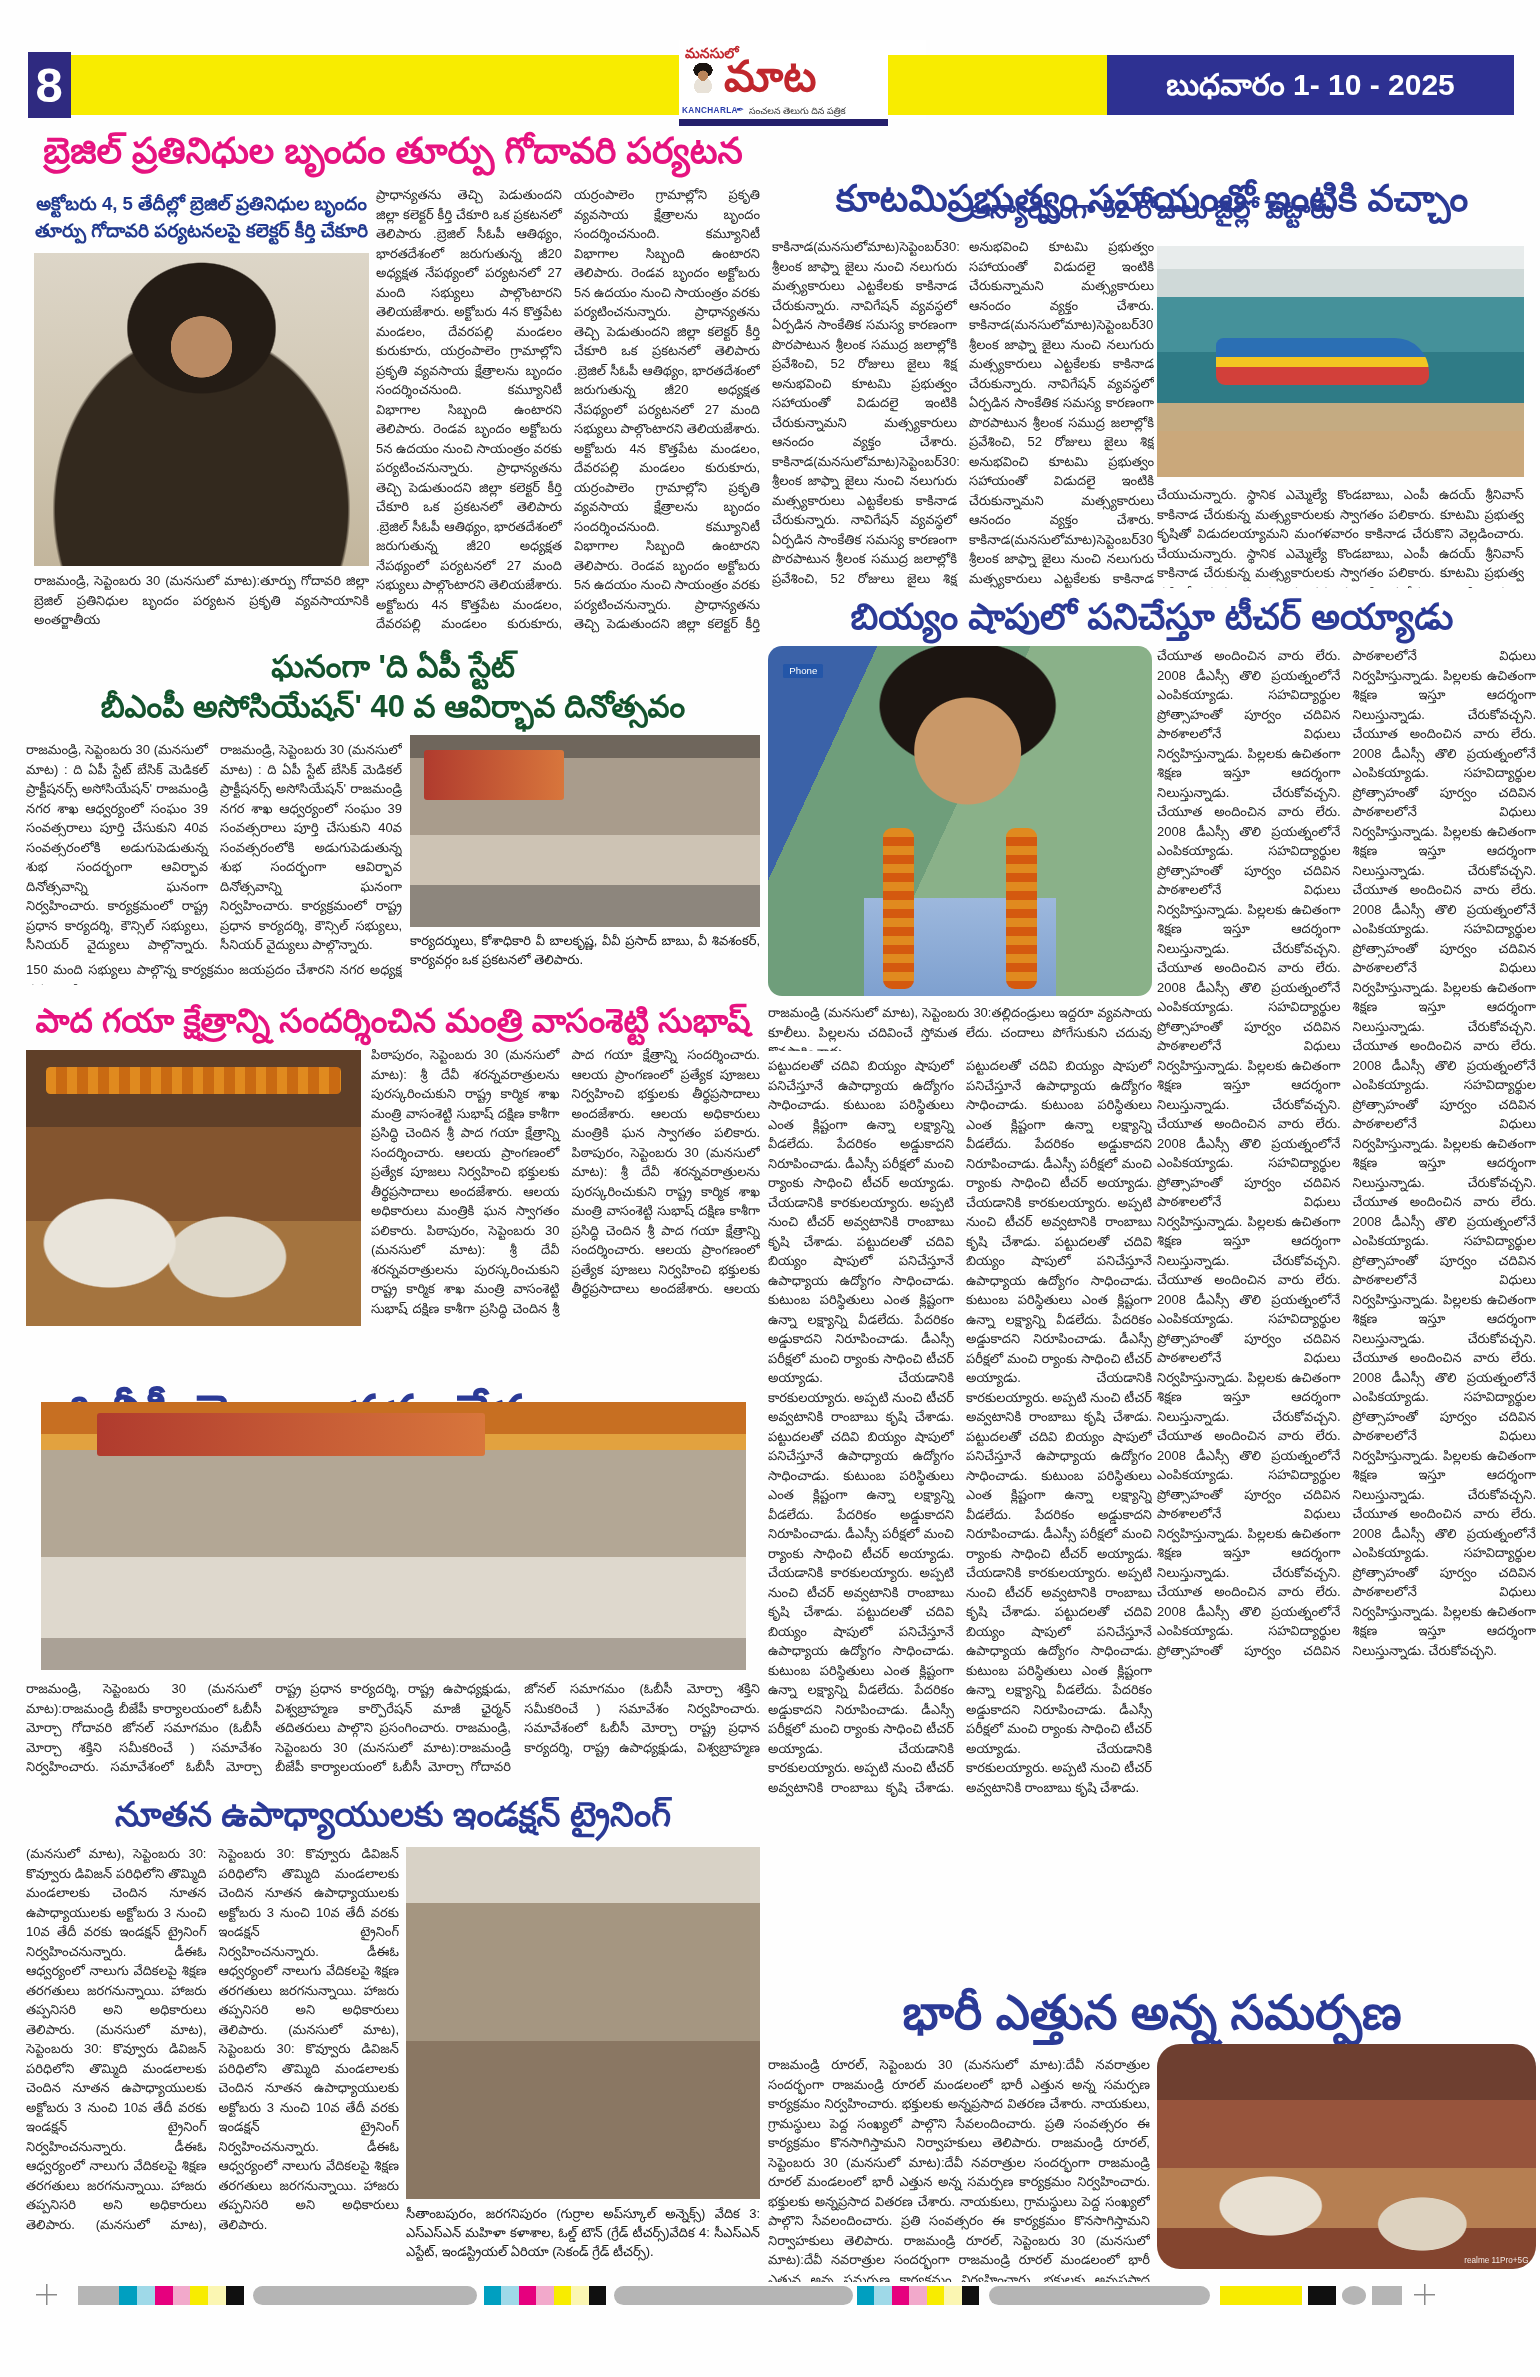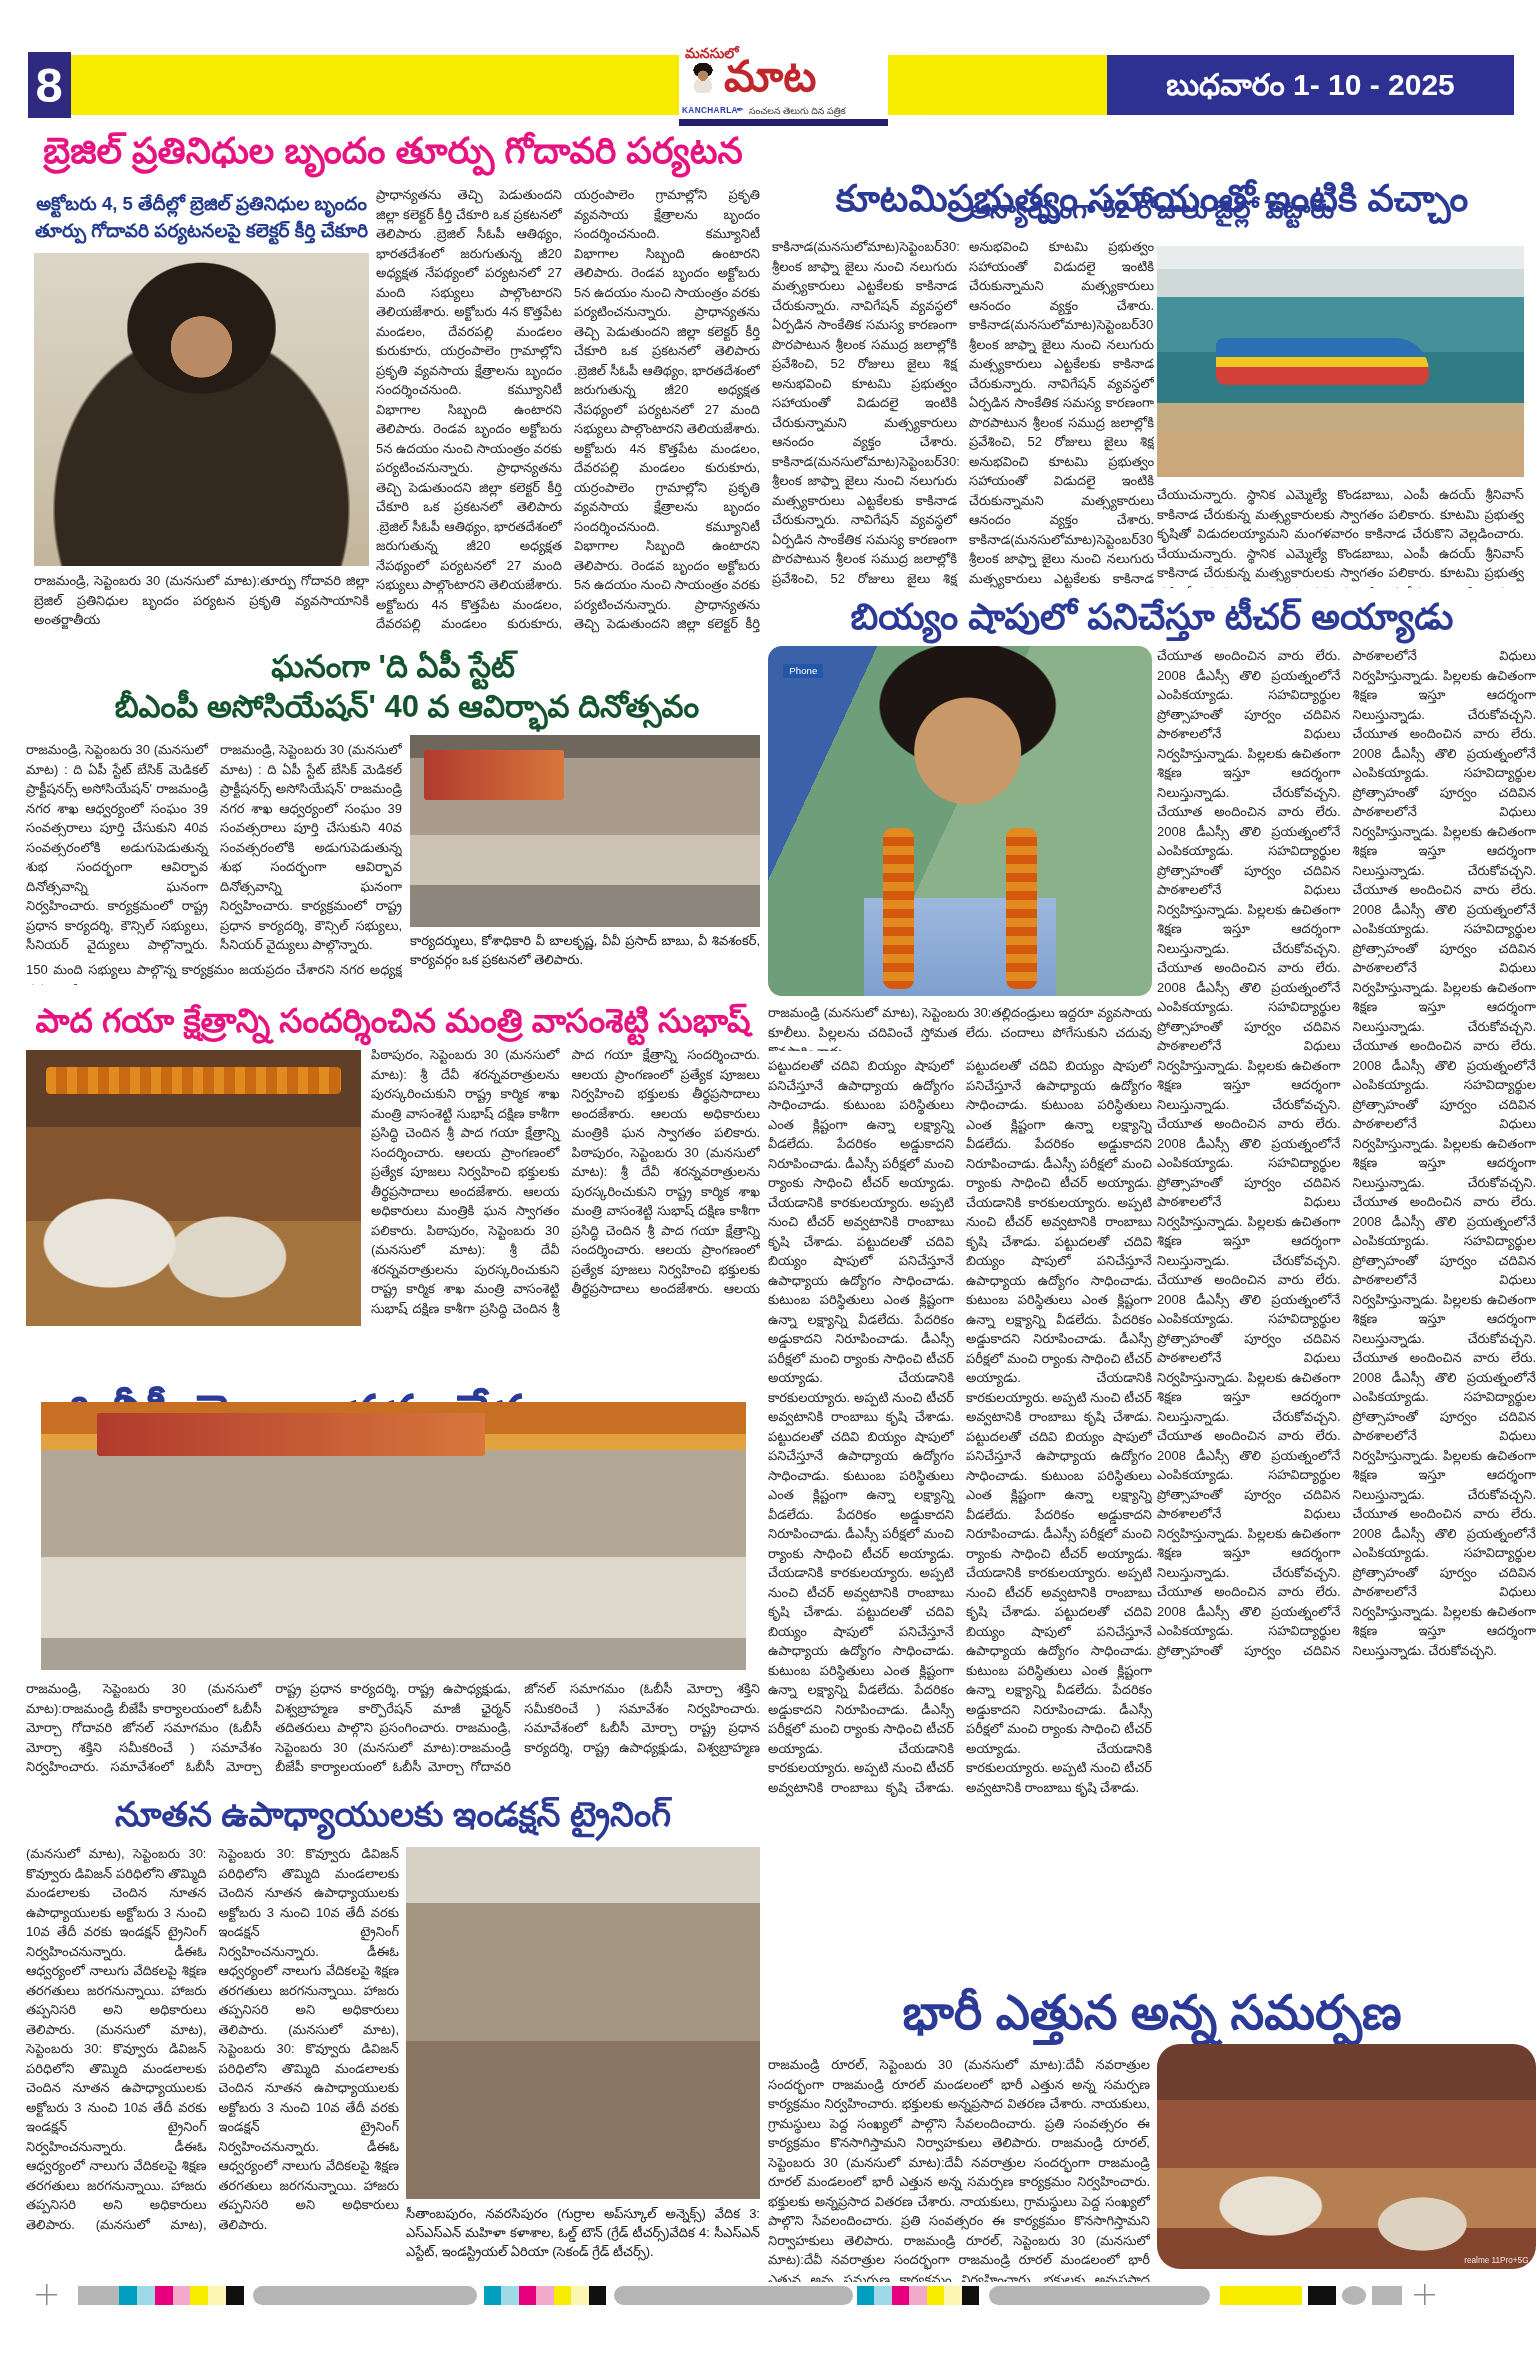--- a/index.html
+++ b/index.html
@@ -111,21 +111,21 @@
 
   <div class="abs hl hl-blue" style="left:768px;top:142px;width:768px;font-size:37px;margin-top:36px;">కూటమిప్రభుత్వం సహాయంతో ఇంటికి వచ్చాం</div>
   <div class="abs hl hl-blue" style="left:768px;top:195px;width:768px;font-size:25px;">అన్యాయంగా 52 రోజులు జైల్లో పెట్టారు</div>
   <div class="abs body-col two-col" style="left:772px;top:237px;width:382px;height:352px;">కాకినాడ(మనసులోమాట)సెప్టెంబర్30: శ్రీలంక జాఫ్నా జైలు నుంచి నలుగురు మత్స్యకారులు ఎట్టకేలకు కాకినాడ చేరుకున్నారు. నావిగేషన్ వ్యవస్థలో ఏర్పడిన సాంకేతిక సమస్య కారణంగా పొరపాటున శ్రీలంక సముద్ర జలాల్లోకి ప్రవేశించి, 52 రోజులు జైలు శిక్ష అనుభవించి కూటమి ప్రభుత్వం సహాయంతో విడుదలై ఇంటికి చేరుకున్నామని మత్స్యకారులు ఆనందం వ్యక్తం చేశారు. కాకినాడ(మనసులోమాట)సెప్టెంబర్30: శ్రీలంక జాఫ్నా జైలు నుంచి నలుగురు మత్స్యకారులు ఎట్టకేలకు కాకినాడ చేరుకున్నారు. నావిగేషన్ వ్యవస్థలో ఏర్పడిన సాంకేతిక సమస్య కారణంగా పొరపాటున శ్రీలంక సముద్ర జలాల్లోకి ప్రవేశించి, 52 రోజులు జైలు శిక్ష అనుభవించి కూటమి ప్రభుత్వం సహాయంతో విడుదలై ఇంటికి చేరుకున్నామని మత్స్యకారులు ఆనందం వ్యక్తం చేశారు. కాకినాడ(మనసులోమాట)సెప్టెంబర్30: శ్రీలంక జాఫ్నా జైలు నుంచి నలుగురు మత్స్యకారులు ఎట్టకేలకు కాకినాడ చేరుకున్నారు. నావిగేషన్ వ్యవస్థలో ఏర్పడిన సాంకేతిక సమస్య కారణంగా పొరపాటున శ్రీలంక సముద్ర జలాల్లోకి ప్రవేశించి, 52 రోజులు జైలు శిక్ష అనుభవించి కూటమి ప్రభుత్వం సహాయంతో విడుదలై ఇంటికి చేరుకున్నామని మత్స్యకారులు ఆనందం వ్యక్తం చేశారు. కాకినాడ(మనసులోమాట)సెప్టెంబర్30: శ్రీలంక జాఫ్నా జైలు నుంచి నలుగురు మత్స్యకారులు ఎట్టకేలకు కాకినాడ చేరుకున్నారు. నావిగేషన్ వ్యవస్థలో ఏర్పడిన సాంకేతిక సమస్య కారణంగా పొరపాటున శ్రీలంక సముద్ర జలాల్లోకి ప్రవేశించి, 52 రోజులు జైలు శిక్ష అనుభవించి కూటమి ప్రభుత్వం సహాయంతో విడుదలై ఇంటికి చేరుకున్నామని మత్స్యకారులు ఆనందం వ్యక్తం చేశారు.</div>
   <div class="abs photo photo-boats" style="left:1157px;top:246px;width:367px;height:231px;">
     <div class="abs boat" style="left:16%;top:40%;width:58%;height:20%;"></div>
   </div>
   <div class="abs body-col" style="left:1157px;top:485px;width:367px;height:103px;">చేయుచున్నారు. స్థానిక ఎమ్మెల్యే కొండబాబు, ఎంపీ ఉదయ్ శ్రీనివాస్ కాకినాడ చేరుకున్న మత్స్యకారులకు స్వాగతం పలికారు. కూటమి ప్రభుత్వ కృషితో విడుదలయ్యామని మంగళవారం కాకినాడ చేరుకొని వెల్లడించారు. చేయుచున్నారు. స్థానిక ఎమ్మెల్యే కొండబాబు, ఎంపీ ఉదయ్ శ్రీనివాస్ కాకినాడ చేరుకున్న మత్స్యకారులకు స్వాగతం పలికారు. కూటమి ప్రభుత్వ కృషితో విడుదలయ్యామని మంగళవారం కాకినాడ చేరుకొని వెల్లడించారు.</div>
 
   <div class="abs hl hl-black" style="left:26px;top:649px;width:734px;font-size:31px;">ఘనంగా 'ది ఏపీ స్టేట్</div>
-  <div class="abs hl hl-black" style="left:40px;top:689px;width:734px;font-size:31px;">బీఎంపీ అసోసియేషన్' 40 వ ఆవిర్భావ దినోత్సవం</div>
+  <div class="abs hl hl-black" style="left:26px;top:689px;width:734px;font-size:31px;">బీఎంపీ అసోసియేషన్' 40 వ ఆవిర్భావ దినోత్సవం</div>
   <div class="abs body-col two-col" style="left:26px;top:740px;width:376px;height:215px;">రాజమండ్రి, సెప్టెంబరు 30 (మనసులో మాట) : ది ఏపీ స్టేట్ బేసిక్ మెడికల్ ప్రాక్టీషనర్స్ అసోసియేషన్' రాజమండ్రి నగర శాఖ ఆధ్వర్యంలో సంఘం 39 సంవత్సరాలు పూర్తి చేసుకుని 40వ సంవత్సరంలోకి అడుగుపెడుతున్న శుభ సందర్భంగా ఆవిర్భావ దినోత్సవాన్ని ఘనంగా నిర్వహించారు. కార్యక్రమంలో రాష్ట్ర ప్రధాన కార్యదర్శి, కౌన్సిల్ సభ్యులు, సీనియర్ వైద్యులు పాల్గొన్నారు. రాజమండ్రి, సెప్టెంబరు 30 (మనసులో మాట) : ది ఏపీ స్టేట్ బేసిక్ మెడికల్ ప్రాక్టీషనర్స్ అసోసియేషన్' రాజమండ్రి నగర శాఖ ఆధ్వర్యంలో సంఘం 39 సంవత్సరాలు పూర్తి చేసుకుని 40వ సంవత్సరంలోకి అడుగుపెడుతున్న శుభ సందర్భంగా ఆవిర్భావ దినోత్సవాన్ని ఘనంగా నిర్వహించారు. కార్యక్రమంలో రాష్ట్ర ప్రధాన కార్యదర్శి, కౌన్సిల్ సభ్యులు, సీనియర్ వైద్యులు పాల్గొన్నారు.</div>
   <div class="abs body-col" style="left:26px;top:960px;width:376px;height:25px;">150 మంది సభ్యులు పాల్గొన్న కార్యక్రమం జయప్రదం చేశారని నగర అధ్యక్ష వర్గం తెలిపింది.</div>
   <div class="abs photo photo-group" style="left:410px;top:735px;width:350px;height:192px;">
     <div class="abs banner-red" style="left:4%;top:8%;width:40%;height:26%;"></div>
   </div>
   <div class="abs hl hl-magenta" style="left:26px;top:1002px;width:734px;font-size:33px;">పాద గయా క్షేత్రాన్ని సందర్శించిన మంత్రి వాసంశెట్టి సుభాష్</div>
 
   <div class="abs caption" style="left:410px;top:932px;width:350px;height:42px;">కార్యదర్శులు, కోశాధికారి వీ బాలకృష్ణ, వీవీ ప్రసాద్ బాబు, వీ శివశంకర్, కార్యవర్గం ఒక ప్రకటనలో తెలిపారు.</div>
   <div class="abs photo photo-temple" style="left:26px;top:1050px;width:335px;height:276px;">
     <div class="abs marigold" style="left:6%;top:6%;width:88%;height:10%;"></div>
@@ -134,21 +134,21 @@
 
   <div class="abs hl hl-blue" style="left:30px;top:1337px;width:552px;font-size:51px;margin-top:47px;">ఓబీసీ మోర్చా సమావేశం</div>
   <div class="abs photo photo-obc" style="left:41px;top:1402px;width:705px;height:268px;">
     <div class="abs banner-red" style="left:8%;top:4%;width:55%;height:16%;"></div>
   </div>
   <div class="abs body-col three-col" style="left:26px;top:1679px;width:734px;height:109px;">రాజమండ్రి, సెప్టెంబరు 30 (మనసులో మాట):రాజమండ్రి బీజేపీ కార్యాలయంలో ఓబీసీ మోర్చా గోదావరి జోనల్ సమాగమం (ఓబీసీ మోర్చా శక్తిని సమీకరించే ) సమావేశం నిర్వహించారు. సమావేశంలో ఓబీసీ మోర్చా రాష్ట్ర ప్రధాన కార్యదర్శి, రాష్ట్ర ఉపాధ్యక్షుడు, విశ్వబ్రాహ్మణ కార్పొరేషన్ మాజీ ఛైర్మన్ తదితరులు పాల్గొని ప్రసంగించారు. రాజమండ్రి, సెప్టెంబరు 30 (మనసులో మాట):రాజమండ్రి బీజేపీ కార్యాలయంలో ఓబీసీ మోర్చా గోదావరి జోనల్ సమాగమం (ఓబీసీ మోర్చా శక్తిని సమీకరించే ) సమావేశం నిర్వహించారు. సమావేశంలో ఓబీసీ మోర్చా రాష్ట్ర ప్రధాన కార్యదర్శి, రాష్ట్ర ఉపాధ్యక్షుడు, విశ్వబ్రాహ్మణ కార్పొరేషన్ మాజీ ఛైర్మన్ తదితరులు పాల్గొని ప్రసంగించారు.</div>
 
   <div class="abs hl hl-blue" style="left:26px;top:1795px;width:734px;font-size:34px;">నూతన ఉపాధ్యాయులకు ఇండక్షన్ ట్రైనింగ్</div>
   <div class="abs body-col two-col" style="left:26px;top:1844px;width:373px;height:438px;">(మనసులో మాట), సెప్టెంబరు 30: కొవ్వూరు డివిజన్ పరిధిలోని తొమ్మిది మండలాలకు చెందిన నూతన ఉపాధ్యాయులకు అక్టోబరు 3 నుంచి 10వ తేదీ వరకు ఇండక్షన్ ట్రైనింగ్ నిర్వహించనున్నారు. డీఈఓ ఆధ్వర్యంలో నాలుగు వేదికలపై శిక్షణ తరగతులు జరగనున్నాయి. హాజరు తప్పనిసరి అని అధికారులు తెలిపారు. (మనసులో మాట), సెప్టెంబరు 30: కొవ్వూరు డివిజన్ పరిధిలోని తొమ్మిది మండలాలకు చెందిన నూతన ఉపాధ్యాయులకు అక్టోబరు 3 నుంచి 10వ తేదీ వరకు ఇండక్షన్ ట్రైనింగ్ నిర్వహించనున్నారు. డీఈఓ ఆధ్వర్యంలో నాలుగు వేదికలపై శిక్షణ తరగతులు జరగనున్నాయి. హాజరు తప్పనిసరి అని అధికారులు తెలిపారు. (మనసులో మాట), సెప్టెంబరు 30: కొవ్వూరు డివిజన్ పరిధిలోని తొమ్మిది మండలాలకు చెందిన నూతన ఉపాధ్యాయులకు అక్టోబరు 3 నుంచి 10వ తేదీ వరకు ఇండక్షన్ ట్రైనింగ్ నిర్వహించనున్నారు. డీఈఓ ఆధ్వర్యంలో నాలుగు వేదికలపై శిక్షణ తరగతులు జరగనున్నాయి. హాజరు తప్పనిసరి అని అధికారులు తెలిపారు. (మనసులో మాట), సెప్టెంబరు 30: కొవ్వూరు డివిజన్ పరిధిలోని తొమ్మిది మండలాలకు చెందిన నూతన ఉపాధ్యాయులకు అక్టోబరు 3 నుంచి 10వ తేదీ వరకు ఇండక్షన్ ట్రైనింగ్ నిర్వహించనున్నారు. డీఈఓ ఆధ్వర్యంలో నాలుగు వేదికలపై శిక్షణ తరగతులు జరగనున్నాయి. హాజరు తప్పనిసరి అని అధికారులు తెలిపారు.</div>
   <div class="abs photo photo-classroom" style="left:406px;top:1847px;width:354px;height:352px;"></div>
-  <div class="abs caption" style="left:406px;top:2205px;width:354px;height:75px;">సీతాంబపురం, నవరసిపురం (గుర్రాల అప్‌స్కూల్ అన్నెక్స్) వేదిక 3: ఎస్ఎస్ఎన్ మహిళా కళాశాల, ఓల్డ్ టౌన్ (గ్రేడ్ టీచర్స్)వేదిక 4: సీఎస్ఎన్ ఎస్టేట్, ఇండస్ట్రియల్ ఏరియా (సెకండ్ గ్రేడ్ టీచర్స్).</div>
+  <div class="abs caption" style="left:406px;top:2205px;width:354px;height:75px;">సీతాంబపురం, జరగనిపురం (గుర్రాల అప్‌స్కూల్ అన్నెక్స్) వేదిక 3: ఎస్ఎస్ఎన్ మహిళా కళాశాల, ఓల్డ్ టౌన్ (గ్రేడ్ టీచర్స్)వేదిక 4: సీఎస్ఎన్ ఎస్టేట్, ఇండస్ట్రియల్ ఏరియా (సెకండ్ గ్రేడ్ టీచర్స్).</div>
 
   <div class="abs hl hl-blue" style="left:768px;top:596px;width:768px;font-size:36px;">బియ్యం షాపులో పనిచేస్తూ టీచర్ అయ్యాడు</div>
   <div class="abs photo photo-teacher" style="left:768px;top:646px;width:384px;height:350px;border-radius:14px;">
     <span class="abs photo-sign" style="left:4%;top:5%;">Phone</span>
     <div class="abs shirt" style="left:25%;top:72%;width:50%;height:28%;"></div>
     <div class="abs garland" style="left:30%;top:52%;width:8%;height:46%;"></div>
     <div class="abs garland" style="left:62%;top:52%;width:8%;height:46%;"></div>
   </div>
   <div class="abs body-col" style="left:768px;top:1003px;width:384px;height:48px;">రాజమండ్రి (మనసులో మాట), సెప్టెంబరు 30:తల్లిదండ్రులు ఇద్దరూ వ్యవసాయ కూలీలు. పిల్లలను చదివించే స్తోమత లేదు. చందాలు పోగేసుకుని చదువు కొనసాగించాడు.</div>
   <div class="abs body-col two-col" style="left:768px;top:1056px;width:384px;height:916px;">పట్టుదలతో చదివి బియ్యం షాపులో పనిచేస్తూనే ఉపాధ్యాయ ఉద్యోగం సాధించాడు. కుటుంబ పరిస్థితులు ఎంత క్లిష్టంగా ఉన్నా లక్ష్యాన్ని వీడలేదు. పేదరికం అడ్డుకాదని నిరూపించాడు. డీఎస్సీ పరీక్షలో మంచి ర్యాంకు సాధించి టీచర్ అయ్యాడు. చేయడానికి కారకులయ్యారు. అప్పటి నుంచి టీచర్ అవ్వటానికి రాంబాబు కృషి చేశాడు. పట్టుదలతో చదివి బియ్యం షాపులో పనిచేస్తూనే ఉపాధ్యాయ ఉద్యోగం సాధించాడు. కుటుంబ పరిస్థితులు ఎంత క్లిష్టంగా ఉన్నా లక్ష్యాన్ని వీడలేదు. పేదరికం అడ్డుకాదని నిరూపించాడు. డీఎస్సీ పరీక్షలో మంచి ర్యాంకు సాధించి టీచర్ అయ్యాడు. చేయడానికి కారకులయ్యారు. అప్పటి నుంచి టీచర్ అవ్వటానికి రాంబాబు కృషి చేశాడు. పట్టుదలతో చదివి బియ్యం షాపులో పనిచేస్తూనే ఉపాధ్యాయ ఉద్యోగం సాధించాడు. కుటుంబ పరిస్థితులు ఎంత క్లిష్టంగా ఉన్నా లక్ష్యాన్ని వీడలేదు. పేదరికం అడ్డుకాదని నిరూపించాడు. డీఎస్సీ పరీక్షలో మంచి ర్యాంకు సాధించి టీచర్ అయ్యాడు. చేయడానికి కారకులయ్యారు. అప్పటి నుంచి టీచర్ అవ్వటానికి రాంబాబు కృషి చేశాడు. పట్టుదలతో చదివి బియ్యం షాపులో పనిచేస్తూనే ఉపాధ్యాయ ఉద్యోగం సాధించాడు. కుటుంబ పరిస్థితులు ఎంత క్లిష్టంగా ఉన్నా లక్ష్యాన్ని వీడలేదు. పేదరికం అడ్డుకాదని నిరూపించాడు. డీఎస్సీ పరీక్షలో మంచి ర్యాంకు సాధించి టీచర్ అయ్యాడు. చేయడానికి కారకులయ్యారు. అప్పటి నుంచి టీచర్ అవ్వటానికి రాంబాబు కృషి చేశాడు. పట్టుదలతో చదివి బియ్యం షాపులో పనిచేస్తూనే ఉపాధ్యాయ ఉద్యోగం సాధించాడు. కుటుంబ పరిస్థితులు ఎంత క్లిష్టంగా ఉన్నా లక్ష్యాన్ని వీడలేదు. పేదరికం అడ్డుకాదని నిరూపించాడు. డీఎస్సీ పరీక్షలో మంచి ర్యాంకు సాధించి టీచర్ అయ్యాడు. చేయడానికి కారకులయ్యారు. అప్పటి నుంచి టీచర్ అవ్వటానికి రాంబాబు కృషి చేశాడు. పట్టుదలతో చదివి బియ్యం షాపులో పనిచేస్తూనే ఉపాధ్యాయ ఉద్యోగం సాధించాడు. కుటుంబ పరిస్థితులు ఎంత క్లిష్టంగా ఉన్నా లక్ష్యాన్ని వీడలేదు. పేదరికం అడ్డుకాదని నిరూపించాడు. డీఎస్సీ పరీక్షలో మంచి ర్యాంకు సాధించి టీచర్ అయ్యాడు. చేయడానికి కారకులయ్యారు. అప్పటి నుంచి టీచర్ అవ్వటానికి రాంబాబు కృషి చేశాడు. పట్టుదలతో చదివి బియ్యం షాపులో పనిచేస్తూనే ఉపాధ్యాయ ఉద్యోగం సాధించాడు. కుటుంబ పరిస్థితులు ఎంత క్లిష్టంగా ఉన్నా లక్ష్యాన్ని వీడలేదు. పేదరికం అడ్డుకాదని నిరూపించాడు. డీఎస్సీ పరీక్షలో మంచి ర్యాంకు సాధించి టీచర్ అయ్యాడు. చేయడానికి కారకులయ్యారు. అప్పటి నుంచి టీచర్ అవ్వటానికి రాంబాబు కృషి చేశాడు. పట్టుదలతో చదివి బియ్యం షాపులో పనిచేస్తూనే ఉపాధ్యాయ ఉద్యోగం సాధించాడు. కుటుంబ పరిస్థితులు ఎంత క్లిష్టంగా ఉన్నా లక్ష్యాన్ని వీడలేదు. పేదరికం అడ్డుకాదని నిరూపించాడు. డీఎస్సీ పరీక్షలో మంచి ర్యాంకు సాధించి టీచర్ అయ్యాడు. చేయడానికి కారకులయ్యారు. అప్పటి నుంచి టీచర్ అవ్వటానికి రాంబాబు కృషి చేశాడు.</div>

